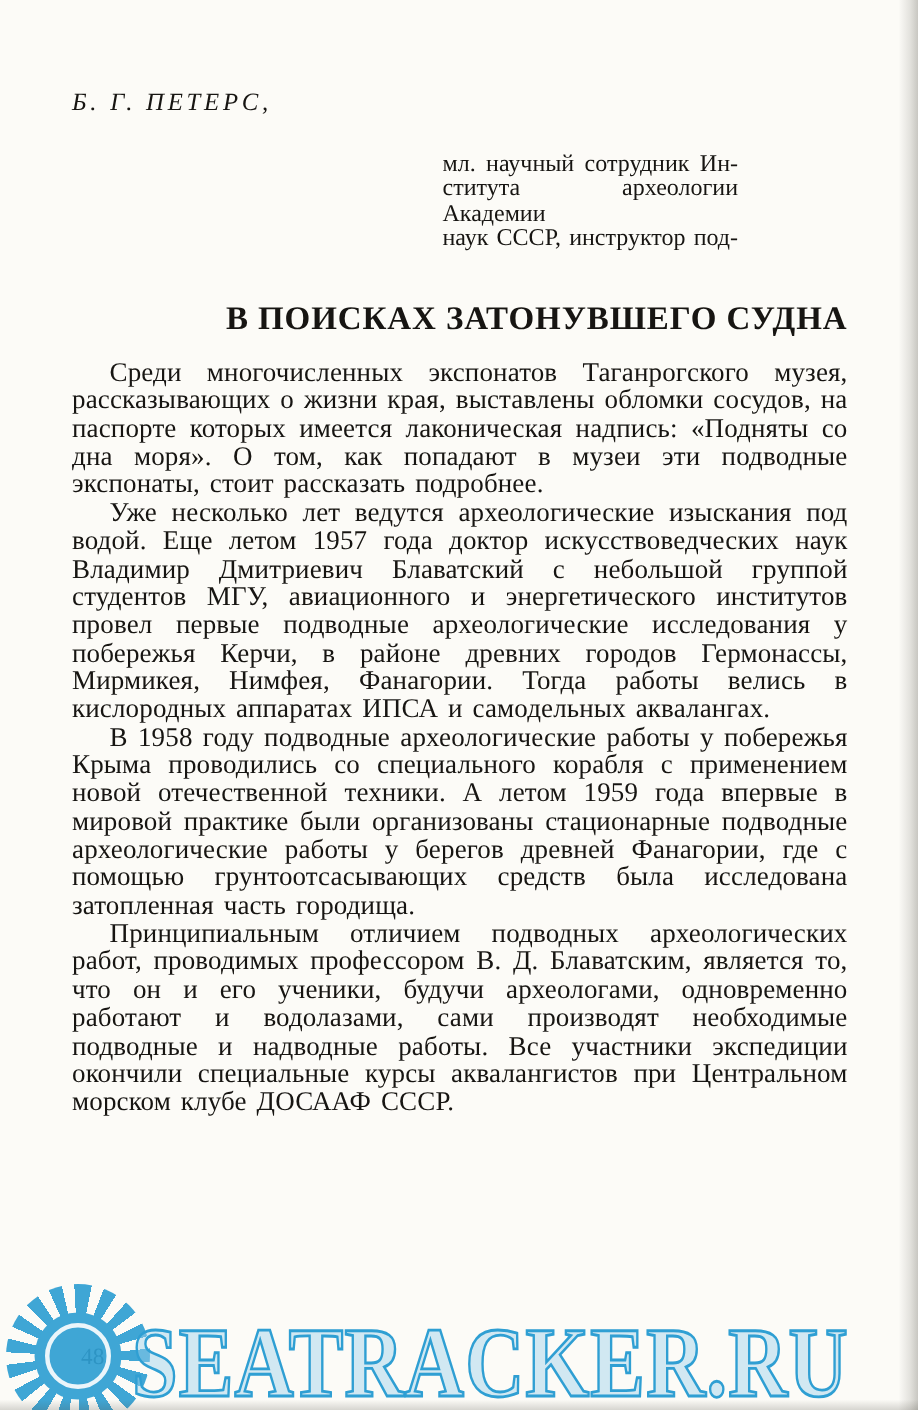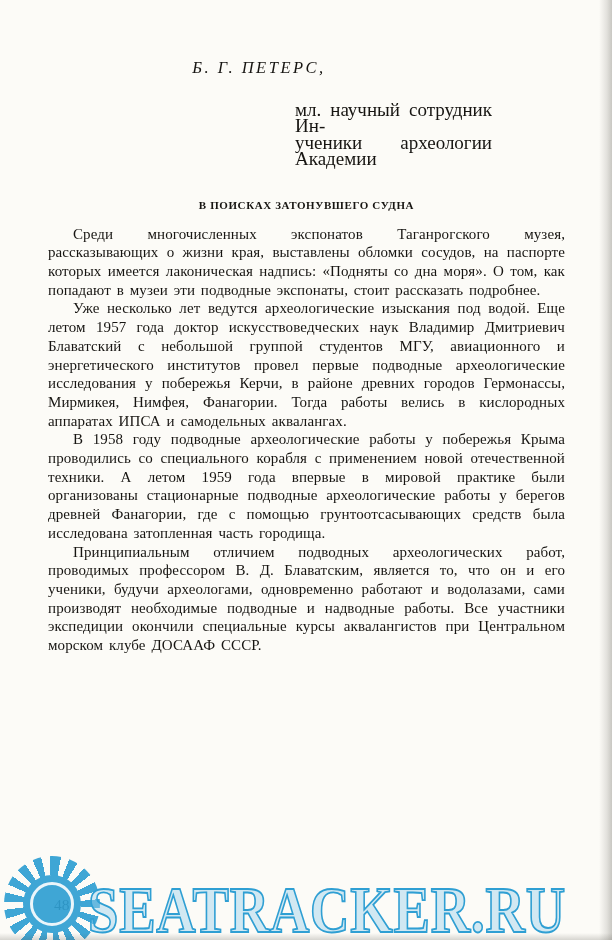--- a/index.html
+++ b/index.html
@@ -20,46 +20,46 @@
     position: absolute; top: 0; right: 0; width: 13px; height: 100%;
     background: linear-gradient(to right, rgba(80,78,70,0) 0%, rgba(80,78,70,0.15) 60%, rgba(80,78,70,0.30) 100%);
     pointer-events: none;
   }
   .edge-bottom {
     position: absolute; left: 0; bottom: 0; width: 100%; height: 7px;
     background: linear-gradient(to bottom, rgba(80,78,70,0) 0%, rgba(80,78,70,0.22) 100%);
     pointer-events: none;
   }
   .author {
-    text-align: center;
+    text-align: left;
     padding-right: 95px;
     font-style: italic;
     font-size: 16.5px;
     letter-spacing: 2.5px;
     line-height: 20px;
   }
   .byline {
     width: 197px;
     margin-left: 247px;
     margin-top: 24px;
-    font-size: 19px;
+    font-size: 16px;
     line-height: 16.4px;
   }
   .byline-line.j { text-align: justify; text-align-last: justify; }
   .title {
     margin: 31px 0 0 0;
-    text-align: center;
-    font-size: 11px;
+    text-align: right;
+    font-size: 22px;
     font-weight: bold;
     letter-spacing: 0.6px;
   }
   .body { margin-top: 14px; }
   .body p {
     margin: 0;
-    font-size: 15px;
+    font-size: 18px;
     line-height: 18.7px;
     text-align: justify;
     text-indent: 25px;
     word-spacing: 2px;
     letter-spacing: 0.1px;
     font-family: Liberation Serif, serif;
   }
   .page-number {
     position: absolute;
     left: 54px;
@@ -110,21 +110,22 @@
 </style>
 </head>
 <body>
 
 <div class="page">
 
   <div class="author">Б. Г. ПЕТЕРС,</div>
 
   <div class="byline">
     <div class="byline-line j">мл. научный сотрудник Ин-</div>
-    <div class="byline-line j">ученики археологии Академии</div>
+    <div class="byline-line j">ститута археологии Академии</div>
+    <div class="byline-line j">наук СССР, инструктор под-</div>
   </div>
 
   <h1 class="title">В ПОИСКАХ ЗАТОНУВШЕГО СУДНА</h1>
 
   <div class="body">
     <p>Среди многочисленных экспонатов Таганрогского музея, рассказывающих о жизни края, выставлены обломки сосудов, на паспорте которых имеется лаконическая надпись: «Подняты со дна моря». О том, как попадают в музеи эти подводные экспонаты, стоит рассказать подробнее.</p>
     <p>Уже несколько лет ведутся археологические изыскания под водой. Еще летом 1957 года доктор искусствоведческих наук Владимир Дмитриевич Блаватский с небольшой группой студентов МГУ, авиационного и энергетического институтов провел первые подводные археологические исследования у побережья Керчи, в районе древних городов Гермонассы, Мирмикея, Нимфея, Фанагории. Тогда работы велись в кислородных аппаратах ИПСА и самодельных аквалангах.</p>
     <p>В 1958 году подводные археологические работы у побережья Крыма проводились со специального корабля с применением новой отечественной техники. А летом 1959 года впервые в мировой практике были организованы стационарные подводные археологические работы у берегов древней Фанагории, где с помощью грунтоотсасывающих средств была исследована затопленная часть городища.</p>
     <p>Принципиальным отличием подводных археологических работ, проводимых профессором В. Д. Блаватским, является то, что он и его ученики, будучи археологами, одновременно работают и водолазами, сами производят необходимые подводные и надводные работы. Все участники экспедиции окончили специальные курсы аквалангистов при Центральном морском клубе ДОСААФ СССР.</p>
   </div>

